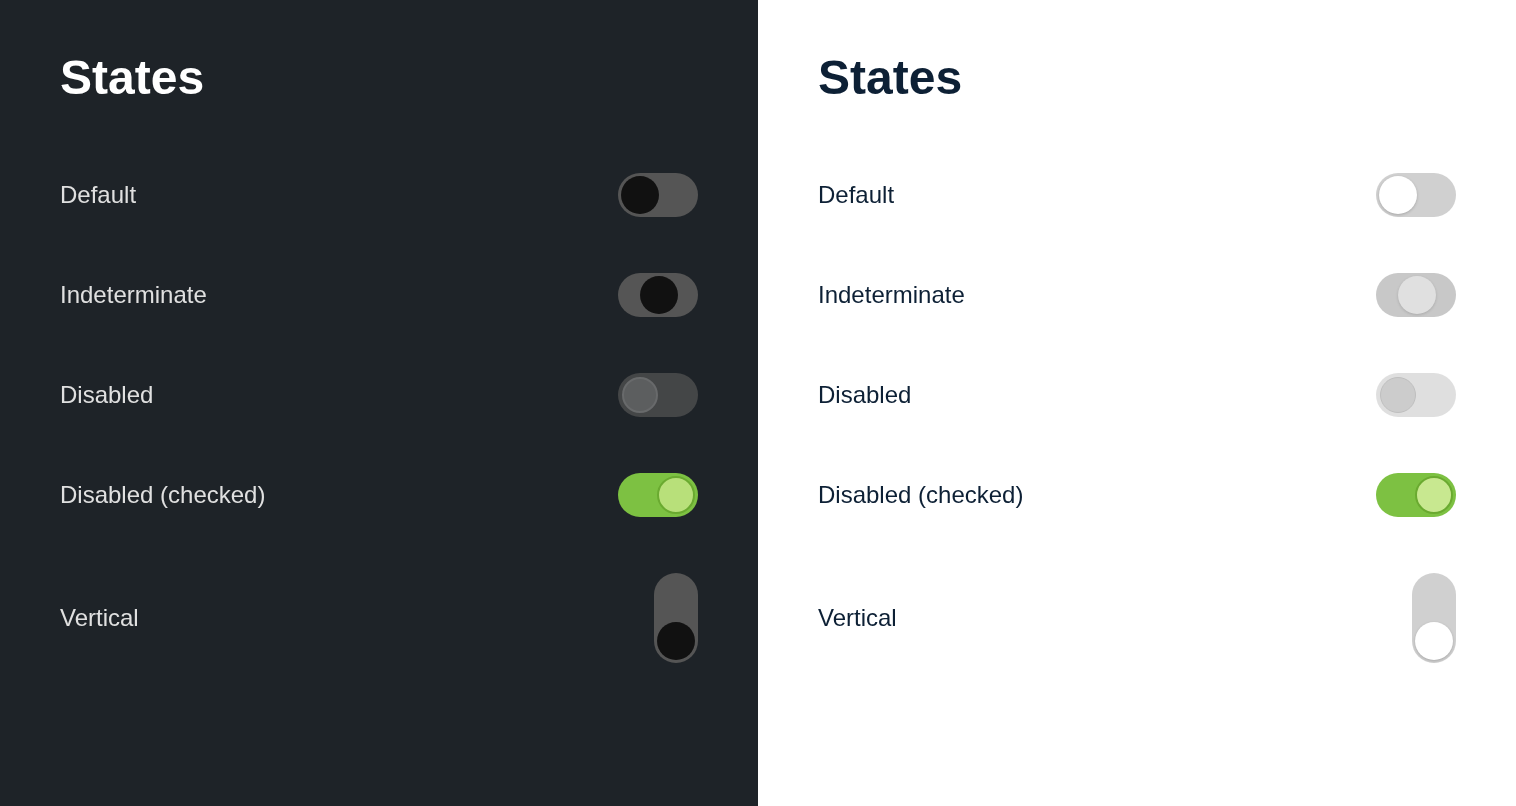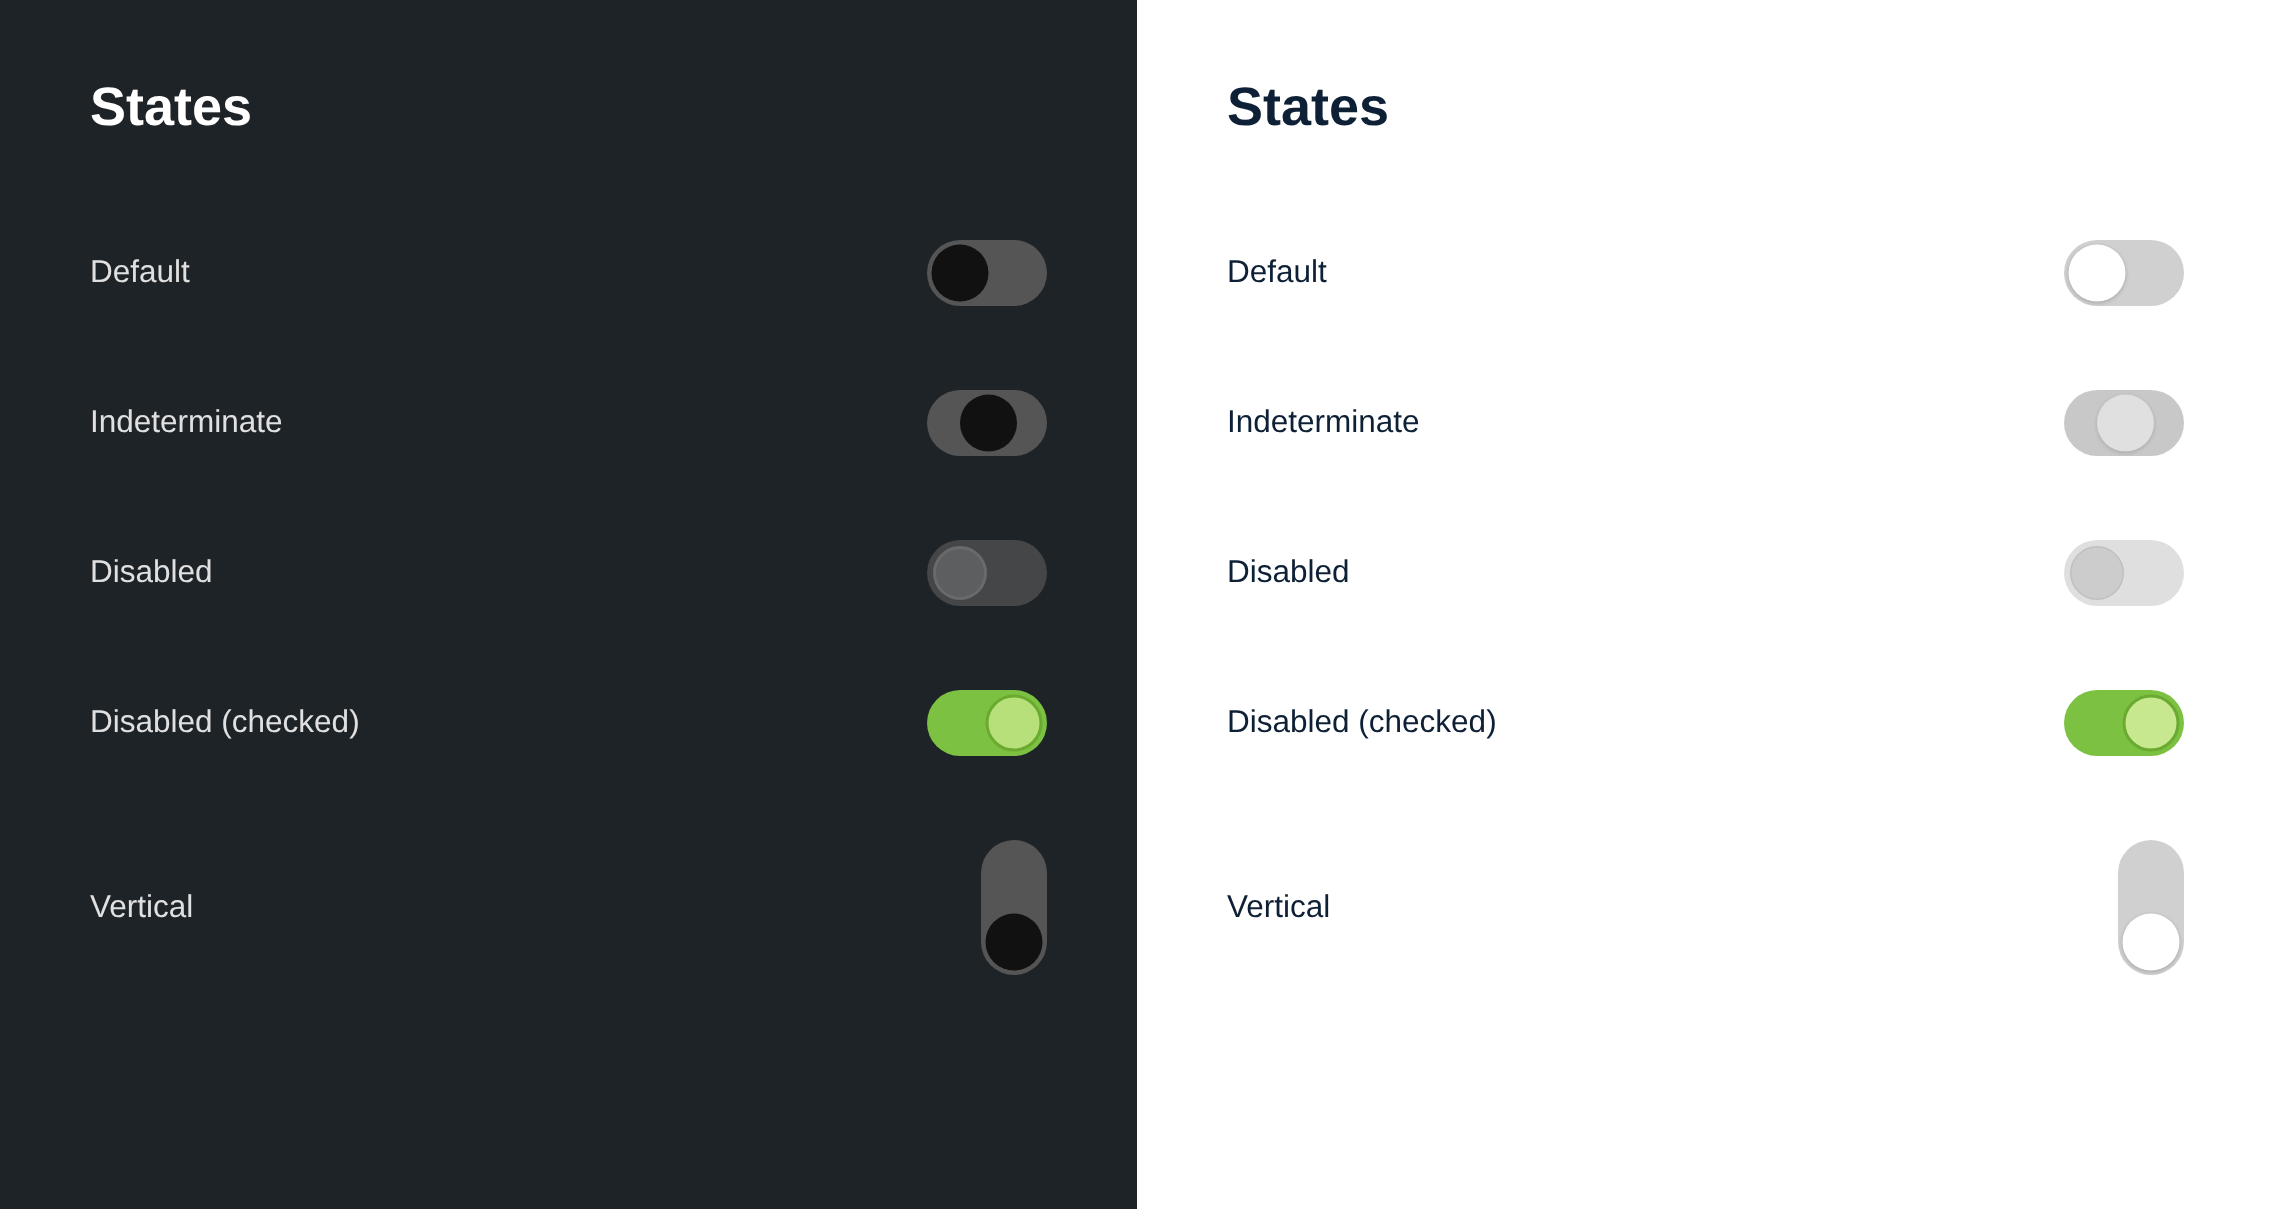--- a/index.html
+++ b/index.html
@@ -25,21 +25,21 @@
       background-color: #1e2328;
       color: #ffffff;
     }
 
     .panel-light {
       background-color: #ffffff;
       color: #0d2035;
     }
 
     .panel-title {
-      font-size: 36px;
+      font-size: 48px;
       font-weight: 800;
       margin-bottom: 40px;
     }
 
     .panel-dark .panel-title {
       color: #ffffff;
     }
 
     .panel-light .panel-title {
       color: #0d2035;
@@ -52,21 +52,21 @@
     }
 
     .state-row {
       display: flex;
       align-items: center;
       justify-content: space-between;
       padding: 28px 0;
     }
 
     .state-label {
-      font-size: 21px;
+      font-size: 24px;
       font-weight: 400;
     }
 
     .panel-dark .state-label {
       color: #e0e0e0;
     }
 
     .panel-light .state-label {
       color: #0d2035;
     }

